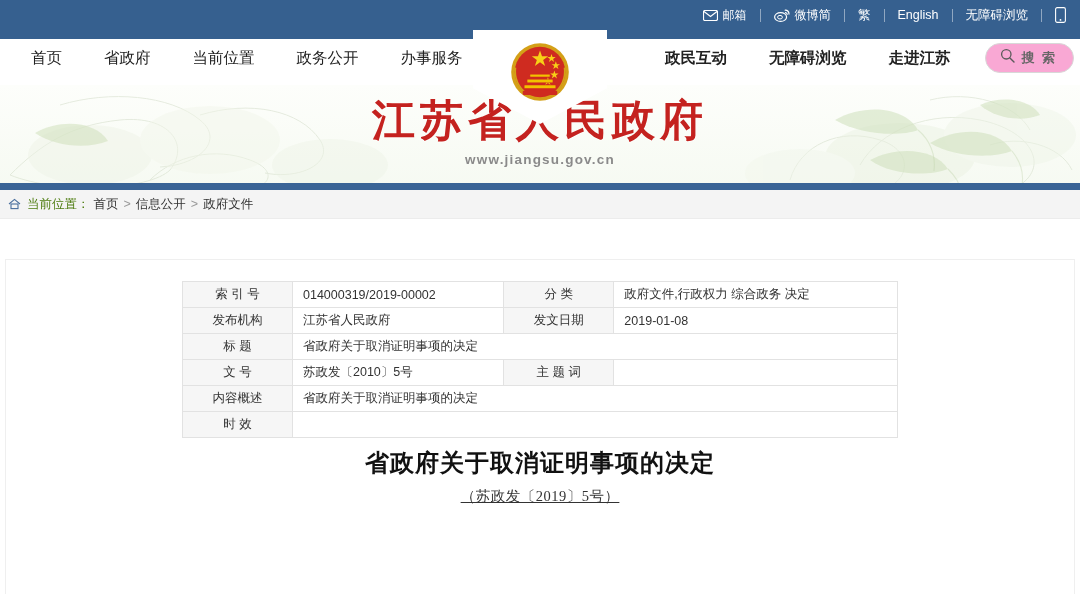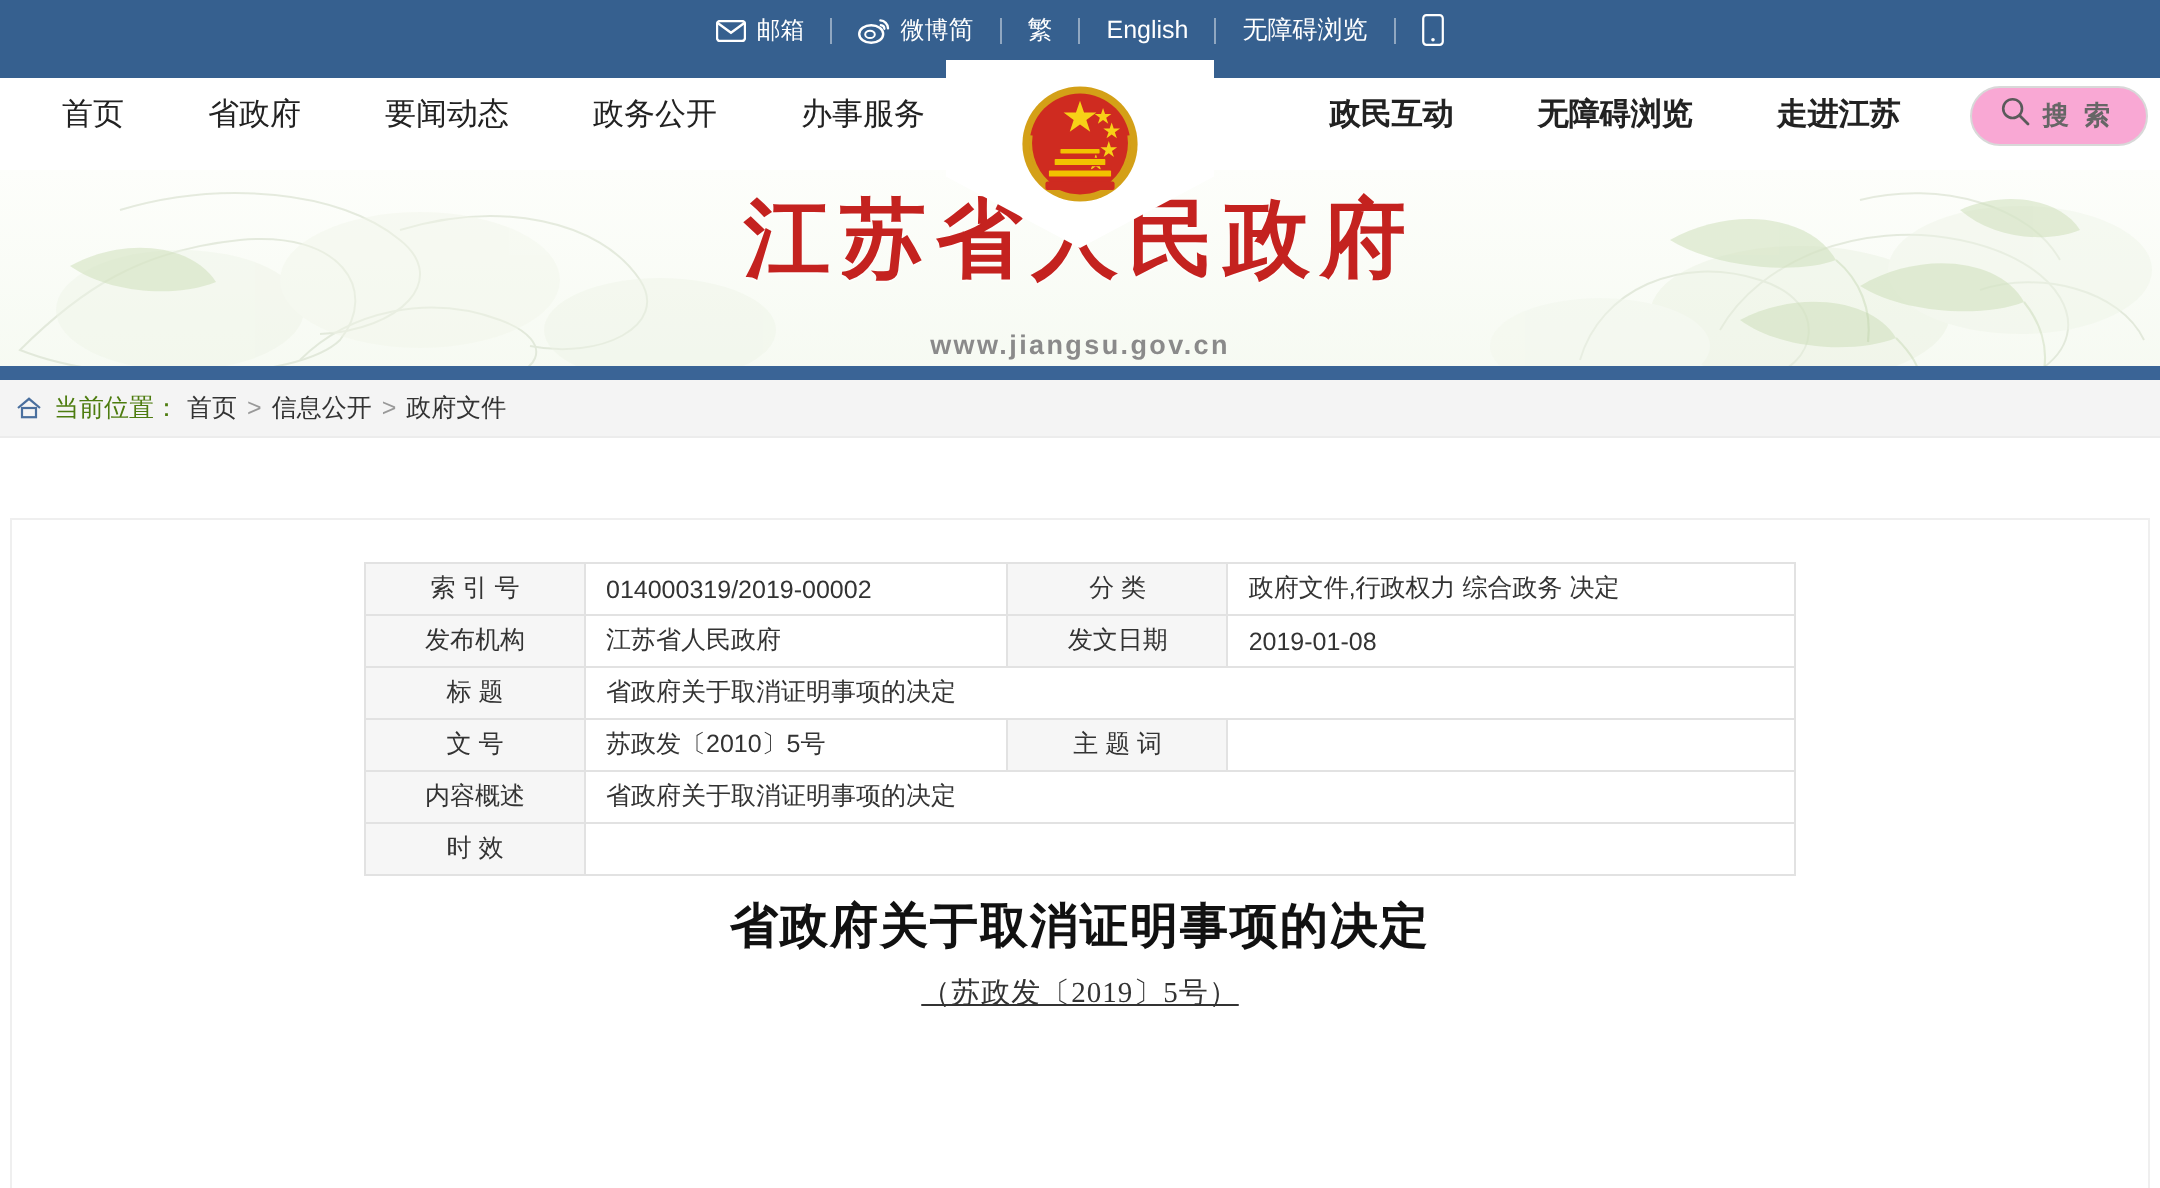--- a/index.html
+++ b/index.html
@@ -16,21 +16,21 @@
   }
 
   
   .topbar {
     position: relative;
     height: 30px;
     background: #36608f;
     color: #ffffff;
     display: flex;
     align-items: center;
-    justify-content: center;
+    justify-content: flex-end;
     padding: 0 14px;
     box-sizing: border-box;
     font-size: 12px;
     z-index: 5;
   }
   .topbar-left, .topbar-right {
     display: flex;
     align-items: center;
   }
   .tb-item {
@@ -158,21 +158,21 @@
   .site-title {
     font-family: "Liberation Serif", "DejaVu Serif", serif;
     font-size: 43px;
     font-weight: bold;
     color: #c4221f;
     letter-spacing: 5px;
     line-height: 1.12;
     text-shadow: 0 1px 0 rgba(255,255,255,0.6);
   }
   .site-url {
-    margin-top: 20px;
+    margin-top: 7px;
     font-size: 13.5px;
     font-weight: bold;
     color: #8a8a8a;
     letter-spacing: 1.2px;
   }
   .banner-rule {
     position: absolute;
     left: 0; right: 0; bottom: 0;
     height: 7px;
     background: #3a6496;
@@ -310,21 +310,21 @@
         <circle cx="5.5" cy="12.9" r="0.9" fill="#ffffff"></circle>
       </svg>
     </span>
   </div>
 </div>
 
 <div class="navbar">
   <div class="nav-group nav-left">
     <span class="nav-item">首页</span>
     <span class="nav-item">省政府</span>
-    <span class="nav-item">要闻动态</span>
+    <span class="nav-item">当前位置</span>
     <span class="nav-item">政务公开</span>
     <span class="nav-item">办事服务</span>
   </div>
 
   <div class="nav-spacer"></div>
 
   <div class="nav-group nav-right">
     <span class="nav-item">政民互动</span>
     <span class="nav-item">无障碍浏览</span>
     <span class="nav-item">走进江苏</span>

